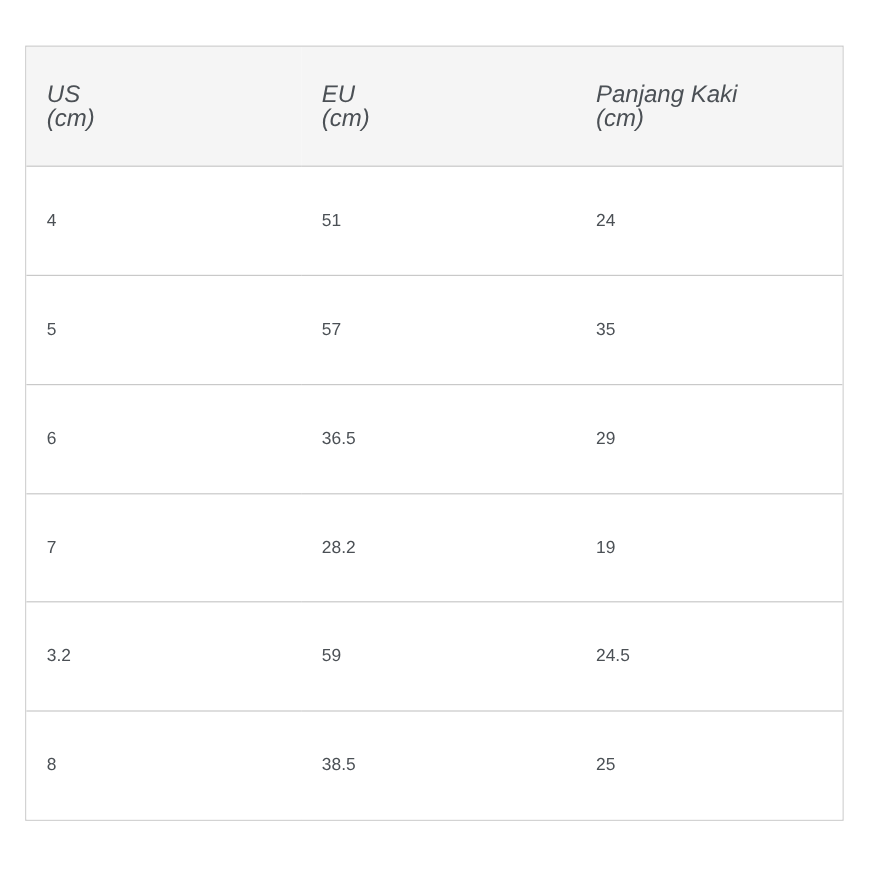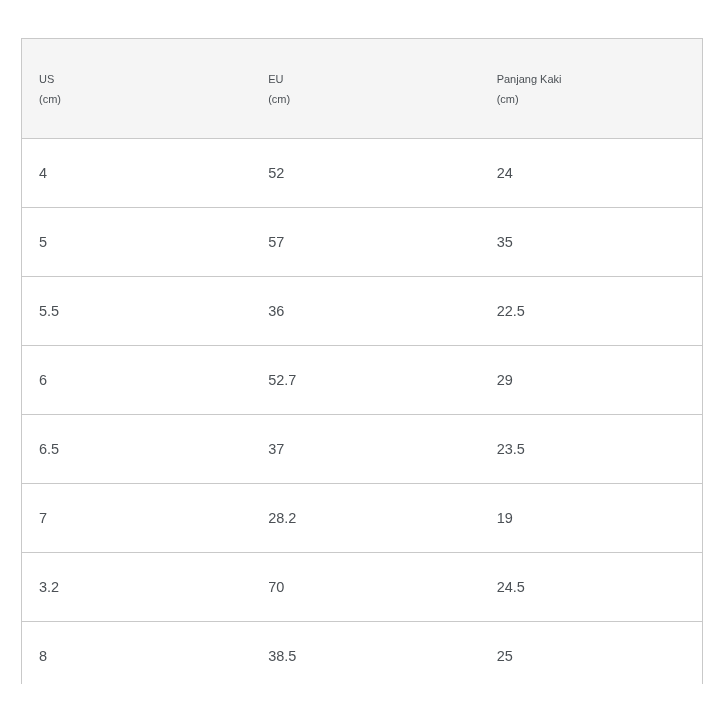--- a/index.html
+++ b/index.html
@@ -41,25 +41,26 @@
     background: #f5f5f5;
   }
 
   thead th {
     height: 99px;
     padding: 0 0 0 17px;
     margin: 0;
     text-align: left;
     vertical-align: middle;
     font-weight: 400;
-    font-size: 11px;
+    font-size: 20px;
     line-height: 20px;
     color: #4b5055;
     border-bottom: 1px solid #c9c9c9;
     white-space: nowrap;
+    font-style: italic;
   }
 
   thead th .hdr-line {
     display: block;
   }
 
   tbody td {
     height: 68px;
     padding: 0 0 0 17px;
     text-align: left;
@@ -98,51 +99,41 @@
         </th>
         <th>
           <span class="hdr-line">Panjang Kaki</span>
           <span class="hdr-line">(cm)</span>
         </th>
       </tr>
     </thead>
     <tbody>
       <tr>
         <td>4</td>
-        <td>52</td>
+        <td>51</td>
         <td>24</td>
       </tr>
       <tr>
         <td>5</td>
         <td>57</td>
         <td>35</td>
       </tr>
       <tr>
-        <td>5.5</td>
-        <td>36</td>
-        <td>22.5</td>
-      </tr>
-      <tr>
         <td>6</td>
-        <td>52.7</td>
+        <td>36.5</td>
         <td>29</td>
-      </tr>
-      <tr>
-        <td>6.5</td>
-        <td>37</td>
-        <td>23.5</td>
       </tr>
       <tr>
         <td>7</td>
         <td>28.2</td>
         <td>19</td>
       </tr>
       <tr>
         <td>3.2</td>
-        <td>70</td>
+        <td>59</td>
         <td>24.5</td>
       </tr>
       <tr>
         <td>8</td>
         <td>38.5</td>
         <td>25</td>
       </tr>
     </tbody>
   </table>
 </div>

